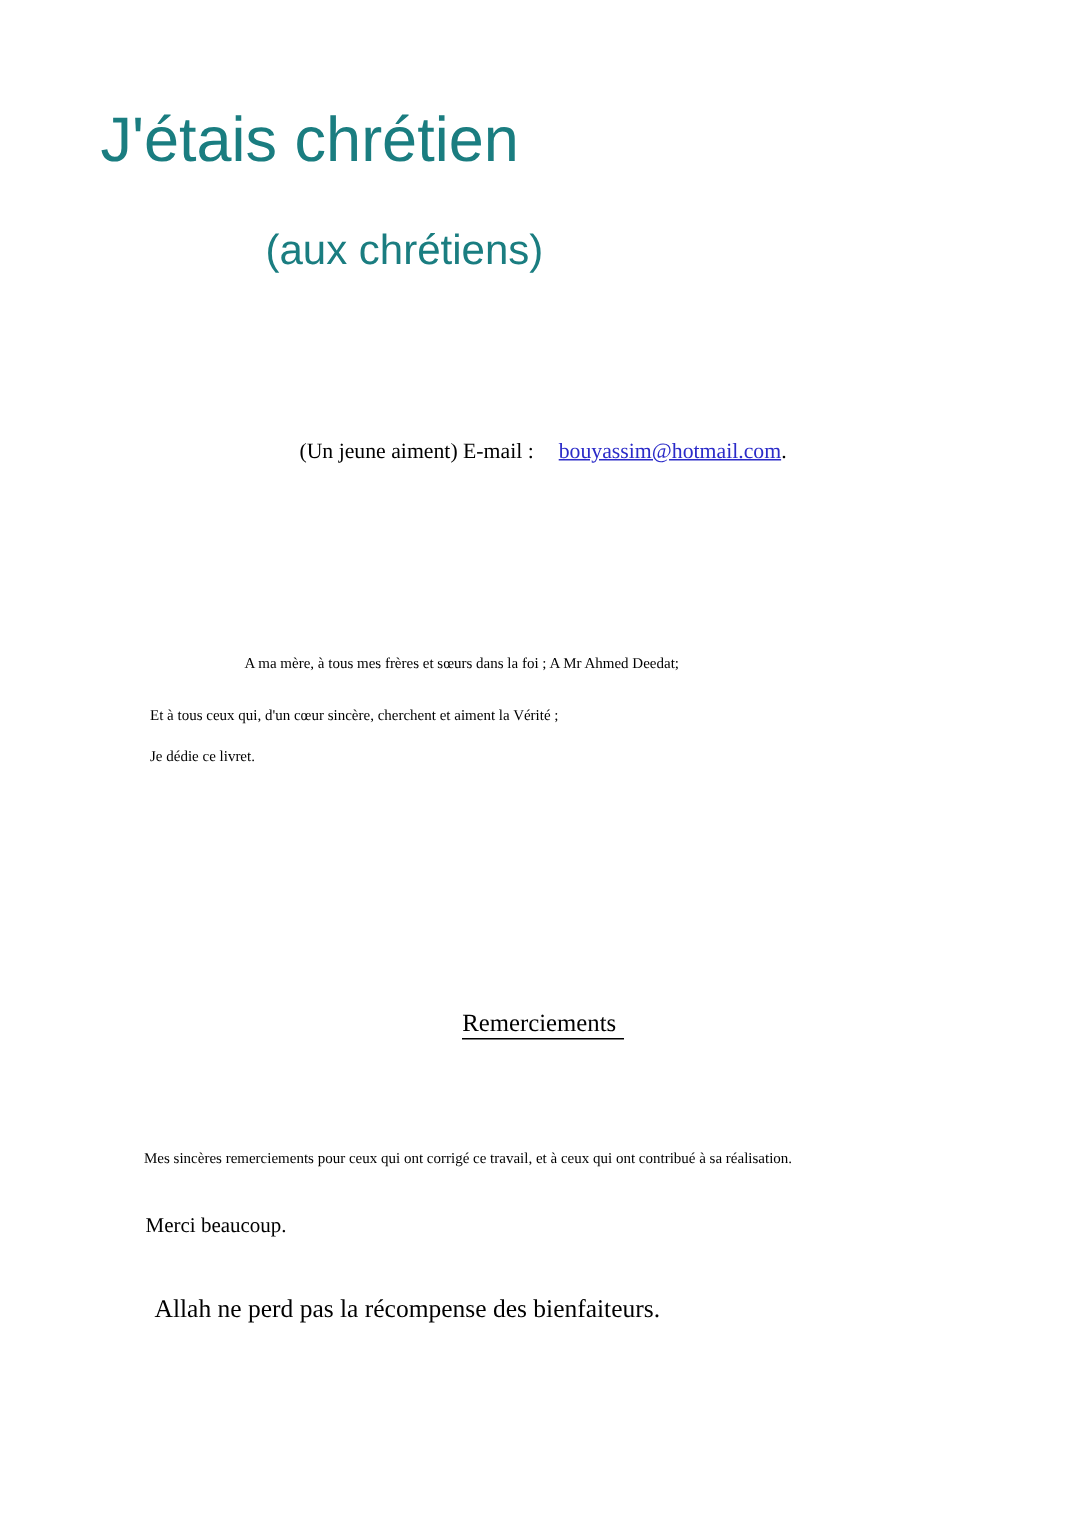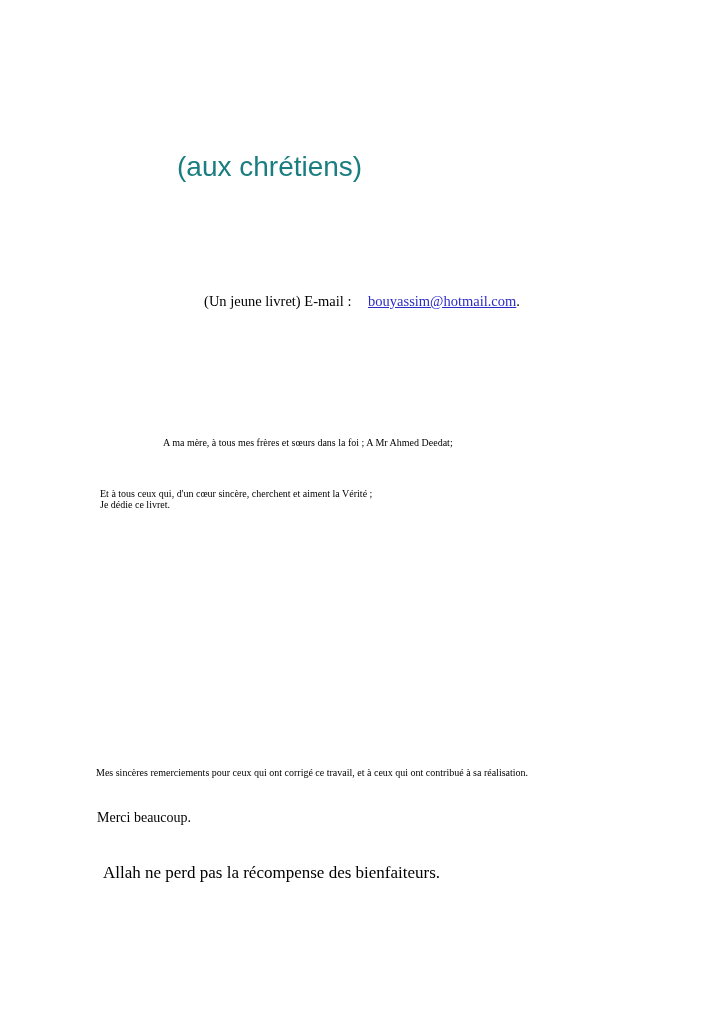--- a/index.html
+++ b/index.html
@@ -51,21 +51,21 @@
     color: var(--link-color, #2b2bc8);
     text-decoration: underline;
     cursor: pointer;
     margin-left: 13px;
   }
   .dedication-line {
     font-size: 10px;
     white-space: nowrap;
   }
   .ded-1 { top: 437px; left: 163px; }
-  .ded-2 { top: 488px; left: 100px; }
+  .ded-2 { top: 472px; left: 100px; }
   .ded-3 { top: 499px; left: 100px; }
 
   .section-heading-wrap {
     top: 672px;
     left: 0;
     width: 724px;
     text-align: center;
     font-size: 16.5px;
   }
   .section-heading-text {
@@ -94,33 +94,37 @@
     left: 103px;
     font-size: 17px;
     white-space: nowrap;
   }
 </style>
 </head>
 <body>
 
 <div class="page">
 
+  <h1 class="abs doc-title">J'étais chrétien</h1>
 
   <h2 class="abs doc-subtitle">(aux chrétiens)</h2>
 
   <div class="abs author-line">
-    <span>(Un jeune livret) E-mail : </span><a class="email-link">bouyassim@hotmail.com</a><span>.</span>
+    <span>(Un jeune aiment) E-mail : </span><a class="email-link">bouyassim@hotmail.com</a><span>.</span>
   </div>
 
   <div class="abs dedication-line ded-1">A ma mère, à tous mes frères et sœurs dans la foi ; A Mr Ahmed Deedat;</div>
 
   <div class="abs dedication-line ded-2">Et à tous ceux qui, d'un cœur sincère, cherchent et aiment la Vérité ;</div>
 
   <div class="abs dedication-line ded-3">Je dédie ce livret.</div>
 
+  <div class="abs section-heading-wrap">
+    <span class="section-heading-text">Remerciements</span>
+  </div>
 
   <p class="abs ack-paragraph">Mes sincères remerciements pour ceux qui ont corrigé ce travail, et à ceux qui ont contribué à sa réalisation.</p>
 
   <div class="abs ack-thanks">Merci beaucoup.</div>
 
   <div class="abs ack-closing">Allah ne perd pas la récompense des bienfaiteurs.</div>
 
 </div>
 
 </body></html>

